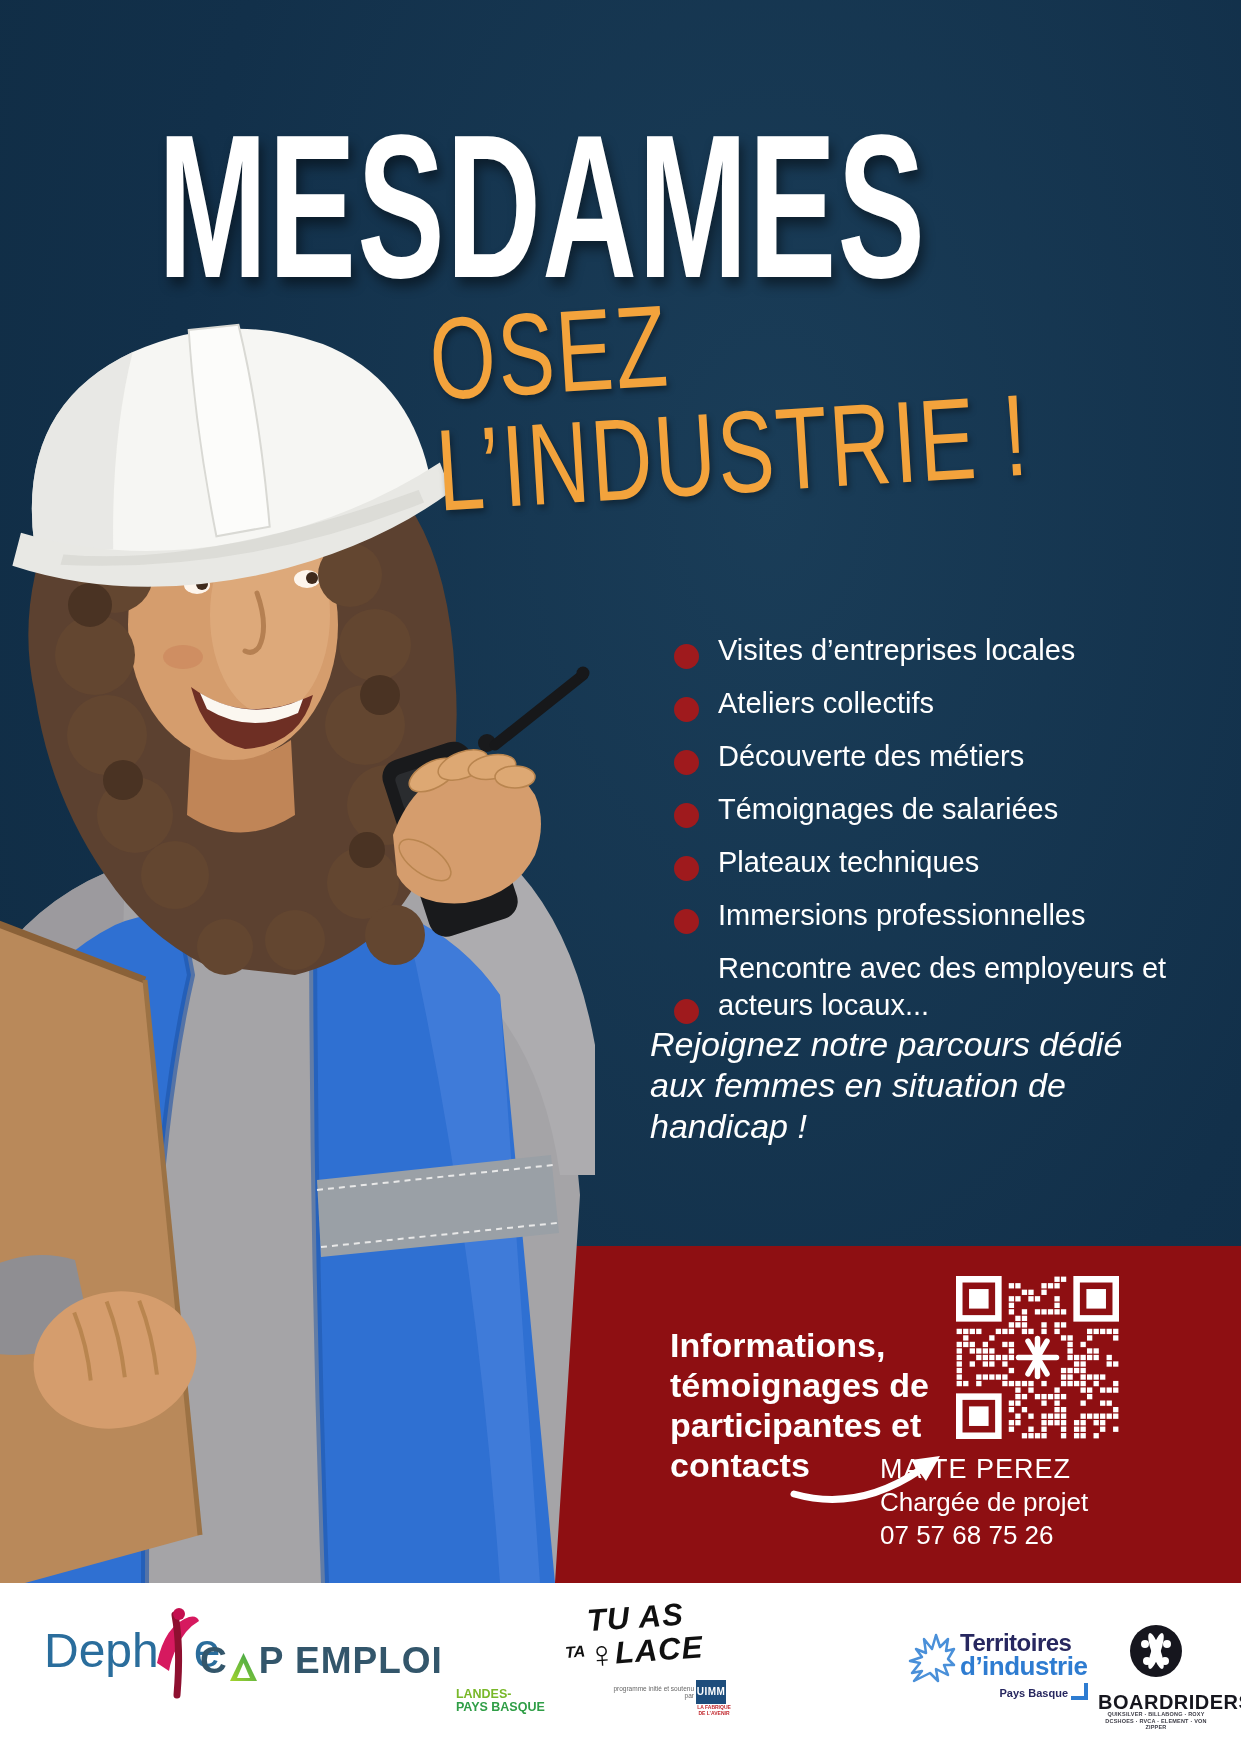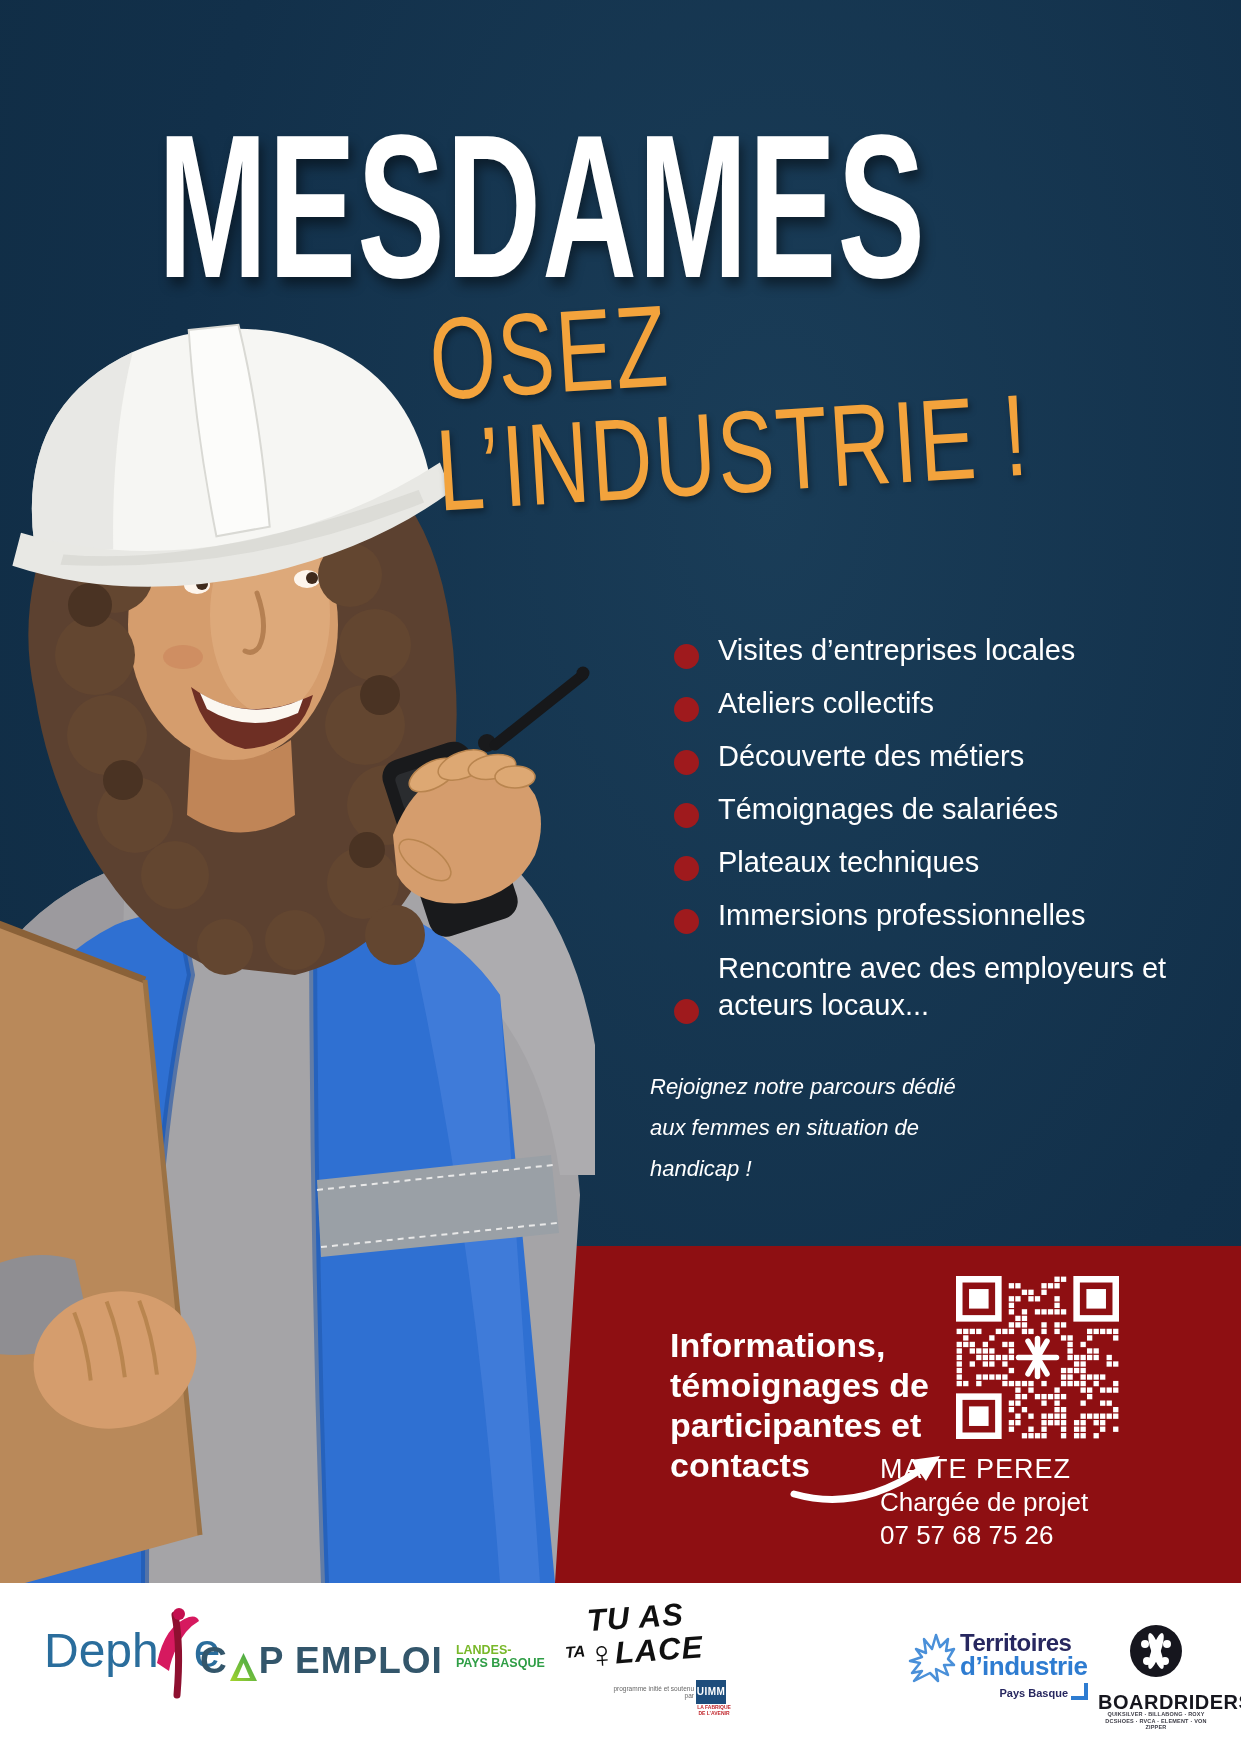--- a/index.html
+++ b/index.html
@@ -29,38 +29,38 @@
     font-size:116px;line-height:97px;font-weight:400;letter-spacing:3px;white-space:nowrap;
     transform:scaleX(0.73);transform-origin:left top;
   }
   .subtitle .sub-line:first-child{margin-bottom:14px;}
   
   .bullets{position:absolute;left:674px;top:632px;z-index:4;list-style:none;margin:0;padding:0;}
   .bullets li{display:flex;align-items:flex-end;margin-bottom:16px;color:#ffffff;font-size:29px;line-height:37px;}
   .bullets .dot{width:25px;height:25px;border-radius:50%;background:#9f1a1d;flex-shrink:0;margin:6px 19px 0 0;}
   .bullets .b-text{max-width:470px;}
   
-  .pitch{position:absolute;left:650px;top:1066px;z-index:4;color:#ffffff;font-style:italic;font-size:22px;line-height:41px;}
+  .pitch{position:absolute;left:650px;top:1024px;z-index:4;color:#ffffff;font-style:italic;font-size:34px;line-height:41px;}
   
   .info-heading{position:absolute;left:670px;top:1325px;z-index:4;color:#ffffff;font-weight:700;font-size:34px;line-height:40px;}
   .qr{position:absolute;left:956px;top:1276px;z-index:4;}
   .contact{position:absolute;left:880px;top:1452px;width:320px;z-index:4;color:#ffffff;text-align:left;}
   .contact .c-name{font-size:27px;line-height:34px;letter-spacing:1px;}
   .contact .c-role{font-size:26px;line-height:33px;}
   .contact .c-phone{font-size:26px;line-height:33px;}
   .arrow{position:absolute;left:788px;top:1448px;z-index:4;}
   
   .logo{position:absolute;}
   .dephie{left:44px;top:40px;display:flex;align-items:flex-start;color:#2a6d9c;font-size:48px;}
   .dephie .fig{margin:-16px -7px 0 -4px;}
   .cap{left:200px;top:57px;display:flex;align-items:flex-start;}
   .cap .cap-word{display:flex;align-items:flex-end;font-weight:700;font-size:37px;letter-spacing:1px;color:#33566b;}
   .cap .cap-a{margin:0 2px 1px 2px;}
   .cap .region{margin:4px 0 0 13px;font-weight:700;font-size:12.5px;line-height:13px;}
-  .cap .region .r1{color:#79b829;}
+  .cap .region .r1{color:#79b829;margin-top:44px;}
   .cap .region .r2{color:#2f9e46;}
   .tap{left:562px;top:25px;transform:rotate(-4deg);transform-origin:left top;color:#101010;font-style:italic;font-weight:700;}
   .tap .l1{font-size:31px;line-height:30px;margin-left:24px;letter-spacing:1px;}
   .tap .l2{display:flex;align-items:flex-end;line-height:30px;}
   .tap .l2 .ta{font-size:16px;margin:0 3px 4px 0;}
   .tap .l2 .fem{font-size:38px;line-height:30px;font-style:normal;margin:0 -1px;}
   .tap .l2 .lace{font-size:31px;letter-spacing:1px;}
   .tap-tagline{left:610px;top:102px;width:84px;font-size:6.5px;line-height:7px;color:#666;text-align:right;}
   .uimm{left:696px;top:97px;width:36px;text-align:center;}
   .uimm .uimm-box{width:30px;height:24px;background:#1d4d7c;color:#ffffff;font-weight:700;font-size:10px;line-height:24px;letter-spacing:0.5px;}

